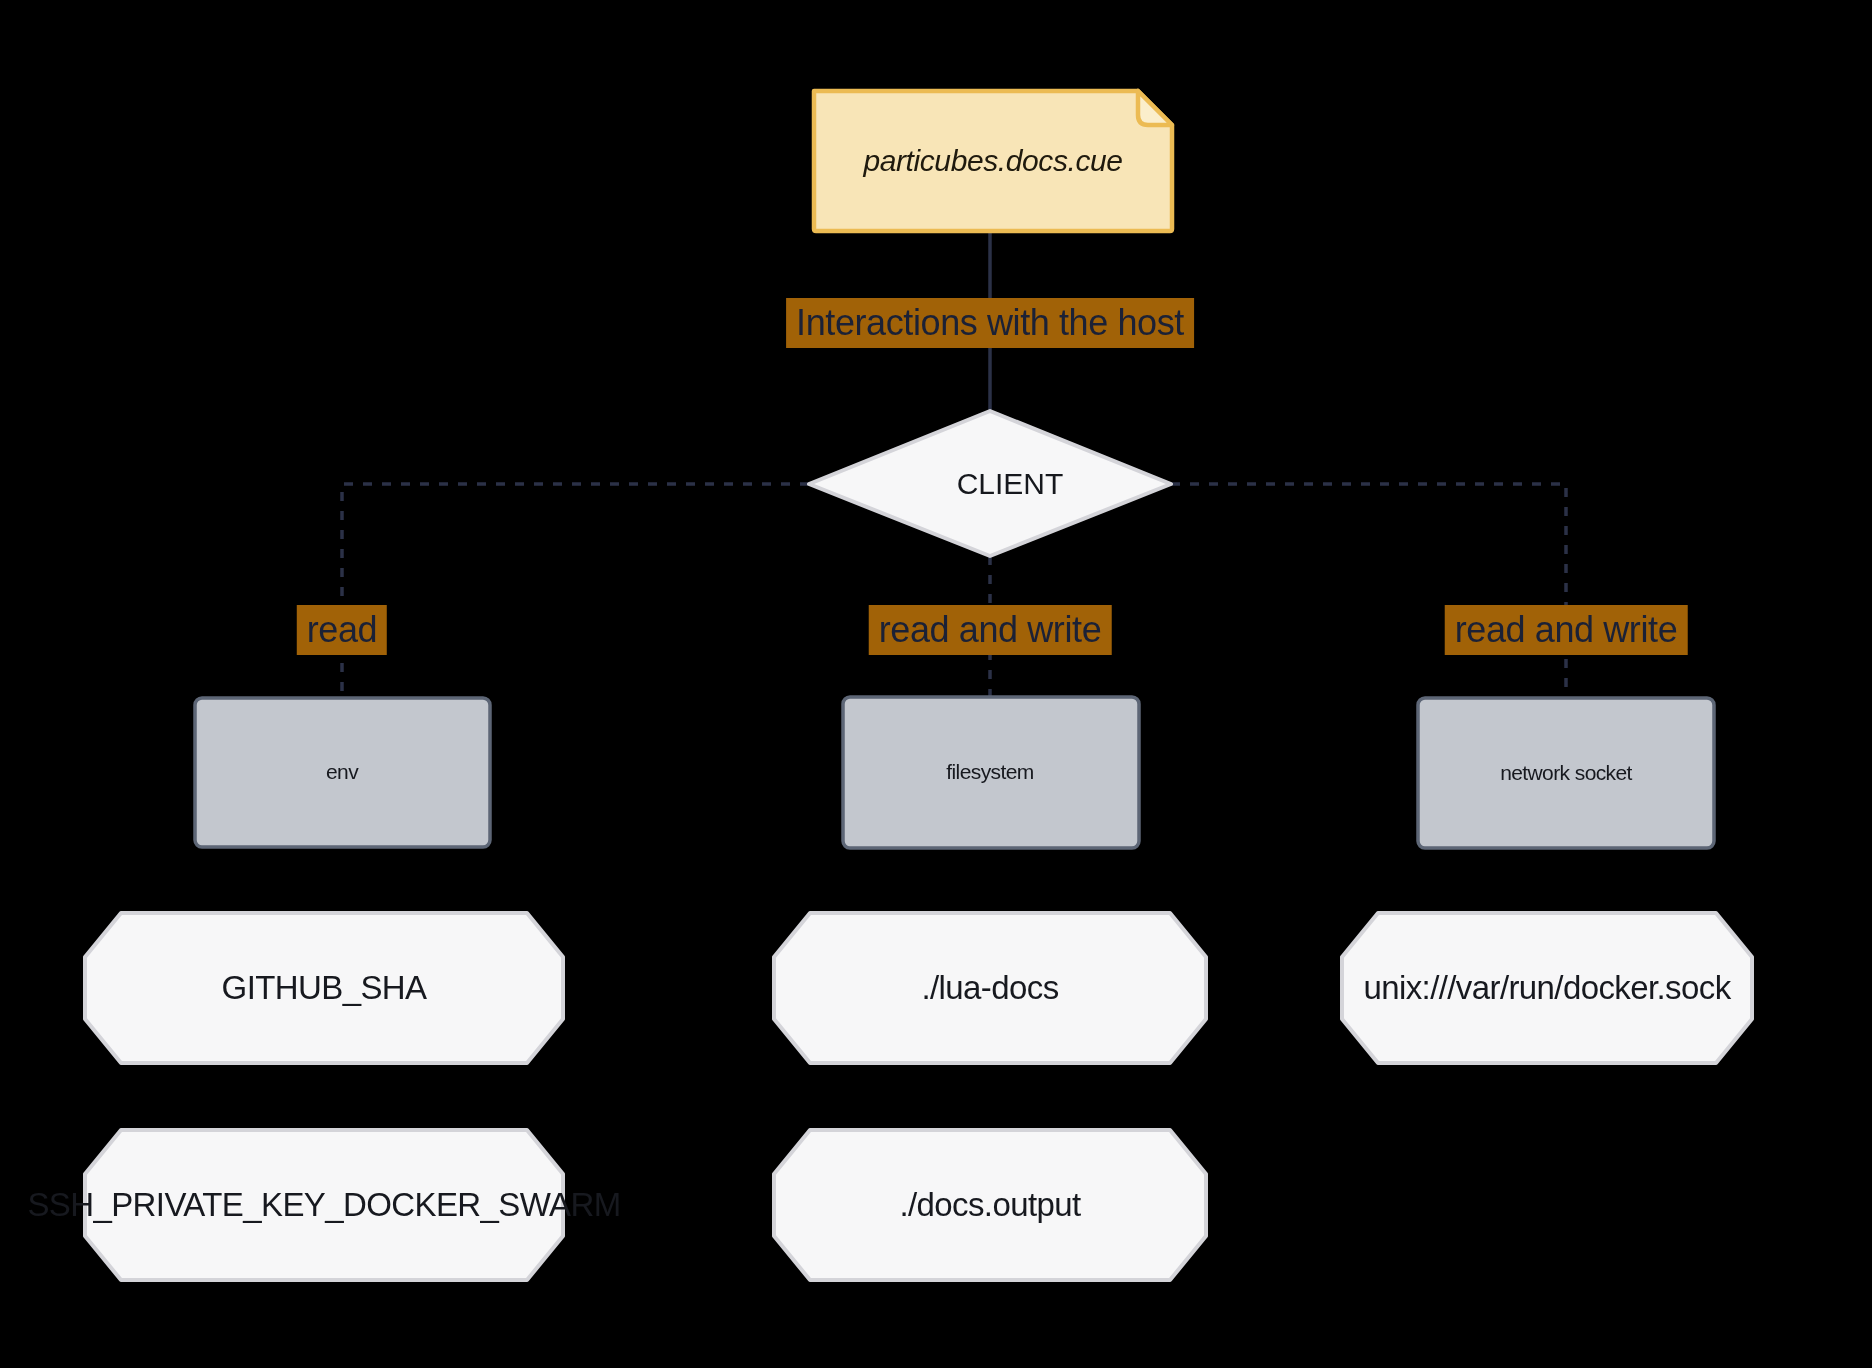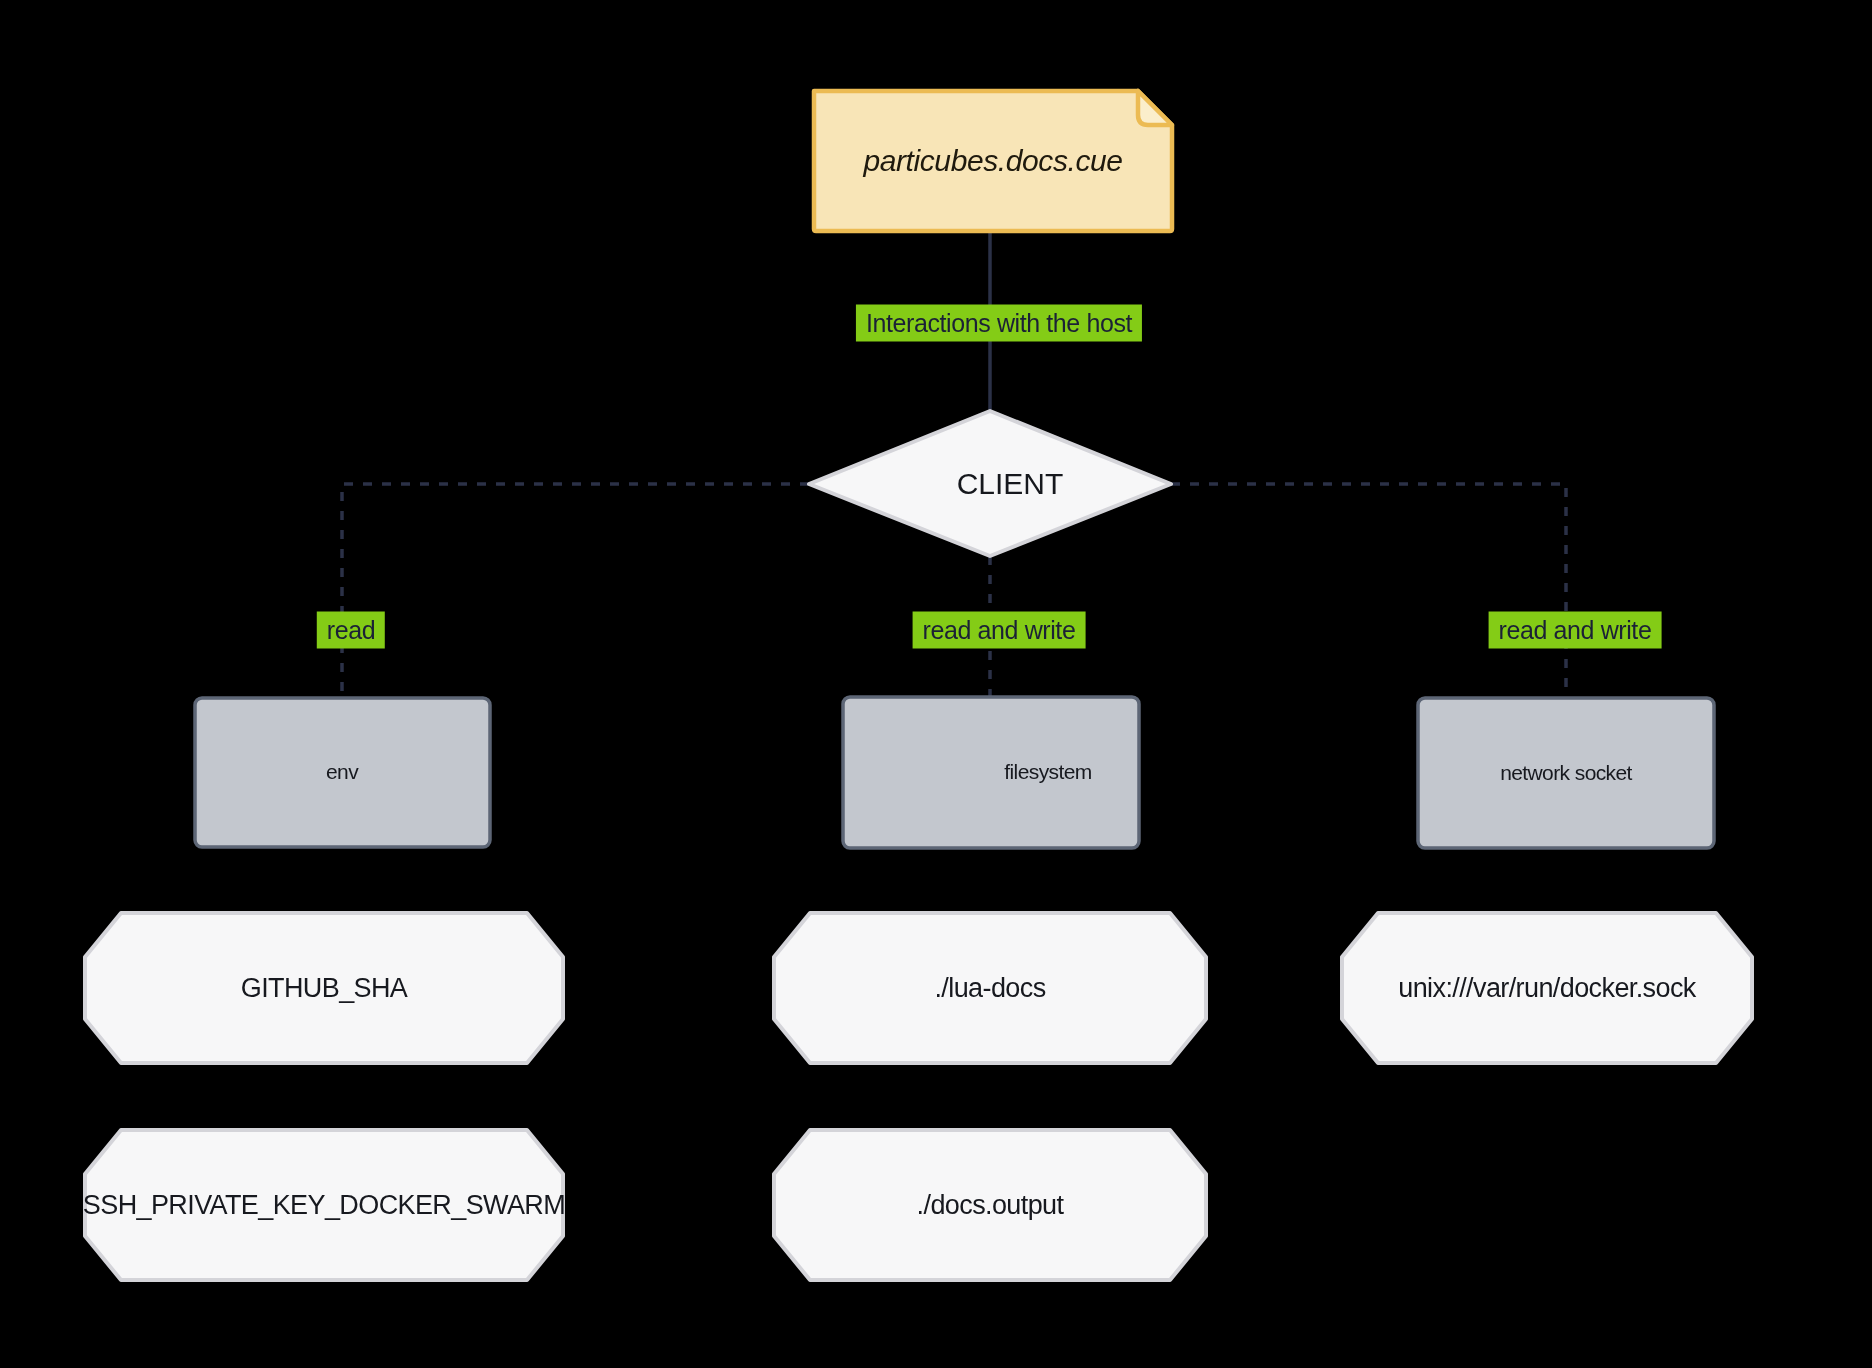--- a/index.html
+++ b/index.html
@@ -13,33 +13,32 @@
   .shapes{position:absolute;left:0;top:0;width:1872px;height:1368px;}
   .lbl{
     position:absolute;
     transform:translate(-50%,-50%);
     white-space:nowrap;
     color:#17191f;
     letter-spacing:-0.6px;
     text-align:center;
   }
   .node-lbl{font-size:21px;}
-  .oct-lbl{font-size:27px;text-align:right;}
+  .oct-lbl{font-size:33px;text-align:right;}
   .client-lbl{font-size:30px;letter-spacing:0px;color:#16181d;}
   .note-lbl{
     font-size:30px;font-weight:normal;font-style:italic;color:#1f1a0e;
     letter-spacing:-0.4px;
   }
   .edge-lbl{
-    font-size:25px;
-    background:#84cc16;
+    font-size:36px;
+    background:#a16207;
     color:#1b2136;
     padding:4px 10px;
     letter-spacing:-0.4px;
-    margin-left:9px;
   }
 </style>
 </head>
 <body>
 
 <div class="canvas">
 
   <svg class="shapes" viewBox="0 0 1872 1368">
 
     <line x1="990" y1="233" x2="990" y2="412" stroke="#2b3147" stroke-width="3.5"></line>
@@ -62,21 +61,21 @@
     <polygon points="810,913 1170,913 1206,957 1206,1019 1170,1063 810,1063 774,1019 774,957" fill="#f7f7f8" stroke="#d4d4d9" stroke-width="4" stroke-linejoin="round"></polygon>
     <polygon points="810,1130 1170,1130 1206,1174 1206,1236 1170,1280 810,1280 774,1236 774,1174" fill="#f7f7f8" stroke="#d4d4d9" stroke-width="4" stroke-linejoin="round"></polygon>
     <polygon points="1378,913 1716,913 1752,957 1752,1019 1716,1063 1378,1063 1342,1019 1342,957" fill="#f7f7f8" stroke="#d4d4d9" stroke-width="4" stroke-linejoin="round"></polygon>
   </svg>
 
   <div class="lbl note-lbl" style="left:993px;top:161px;">particubes.docs.cue</div>
 
   <div class="lbl client-lbl" style="left:990px;top:484px;margin-left:20px;">CLIENT</div>
 
   <div class="lbl node-lbl" style="left:342px;top:772px;">env</div>
-  <div class="lbl node-lbl" style="left:1048px;top:772px;">filesystem</div>
+  <div class="lbl node-lbl" style="left:990px;top:772px;">filesystem</div>
   <div class="lbl node-lbl" style="left:1566px;top:773px;">network socket</div>
 
   <div class="lbl oct-lbl" style="left:324px;top:988px;">GITHUB_SHA</div>
   <div class="lbl oct-lbl" style="left:324px;top:1205px;">SSH_PRIVATE_KEY_DOCKER_SWARM</div>
   <div class="lbl oct-lbl" style="left:990px;top:988px;">./lua-docs</div>
   <div class="lbl oct-lbl" style="left:990px;top:1205px;">./docs.output</div>
   <div class="lbl oct-lbl" style="left:1547px;top:988px;">unix:///var/run/docker.sock</div>
 
   <div class="lbl edge-lbl" style="left:990px;top:323px;">Interactions with the host</div>
   <div class="lbl edge-lbl" style="left:342px;top:630px;">read</div>

